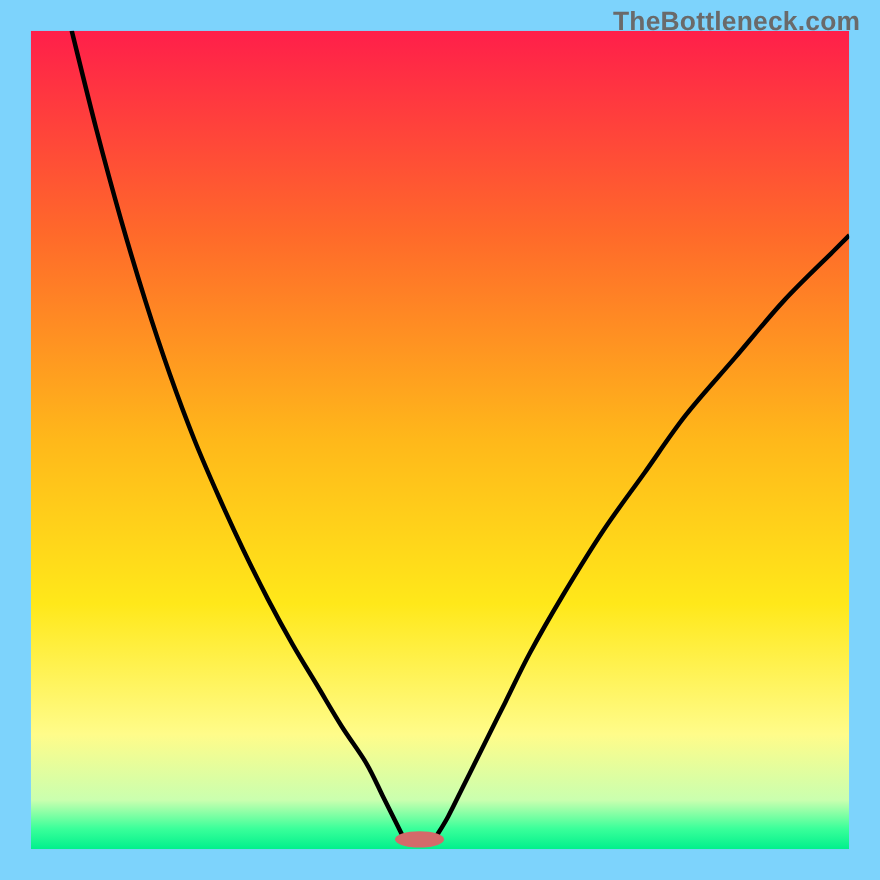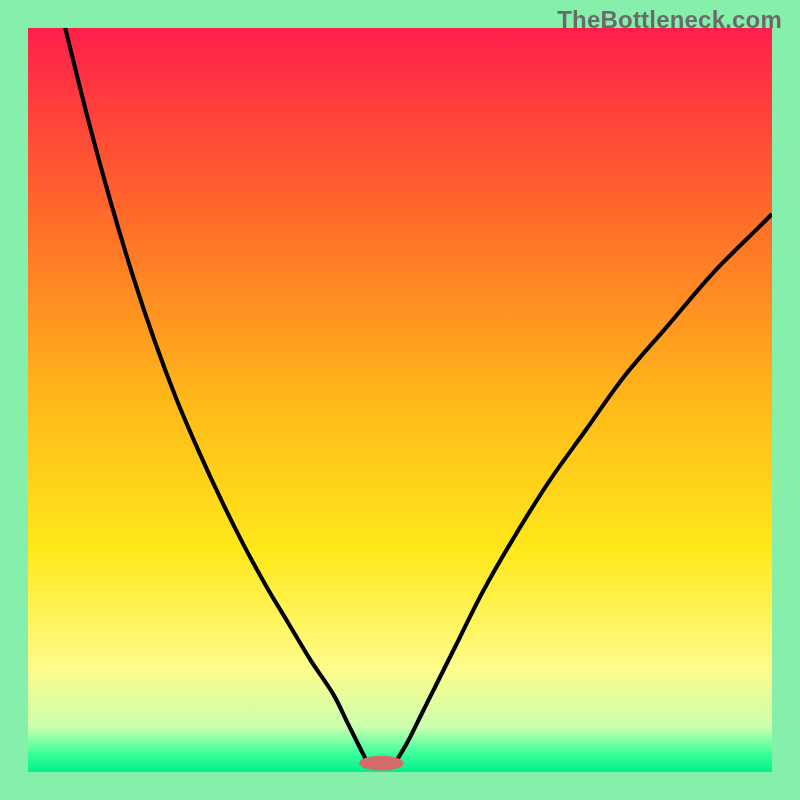--- a/index.html
+++ b/index.html
@@ -7,21 +7,21 @@
     padding: 0;
     width: 800px;
     height: 800px;
     background: #000;
     overflow: hidden;
   }
   .container {
     position: relative;
     width: 800px;
     height: 800px;
-    background: #86efac;
+    background: #7dd3fc;
   }
   .watermark {
     position: absolute;
     top: 6px;
     right: 18px;
     font-family: Arial, Helvetica, sans-serif;
     font-size: 24px;
     font-weight: 600;
     color: #6a6a6a;
     letter-spacing: 0.2px;

